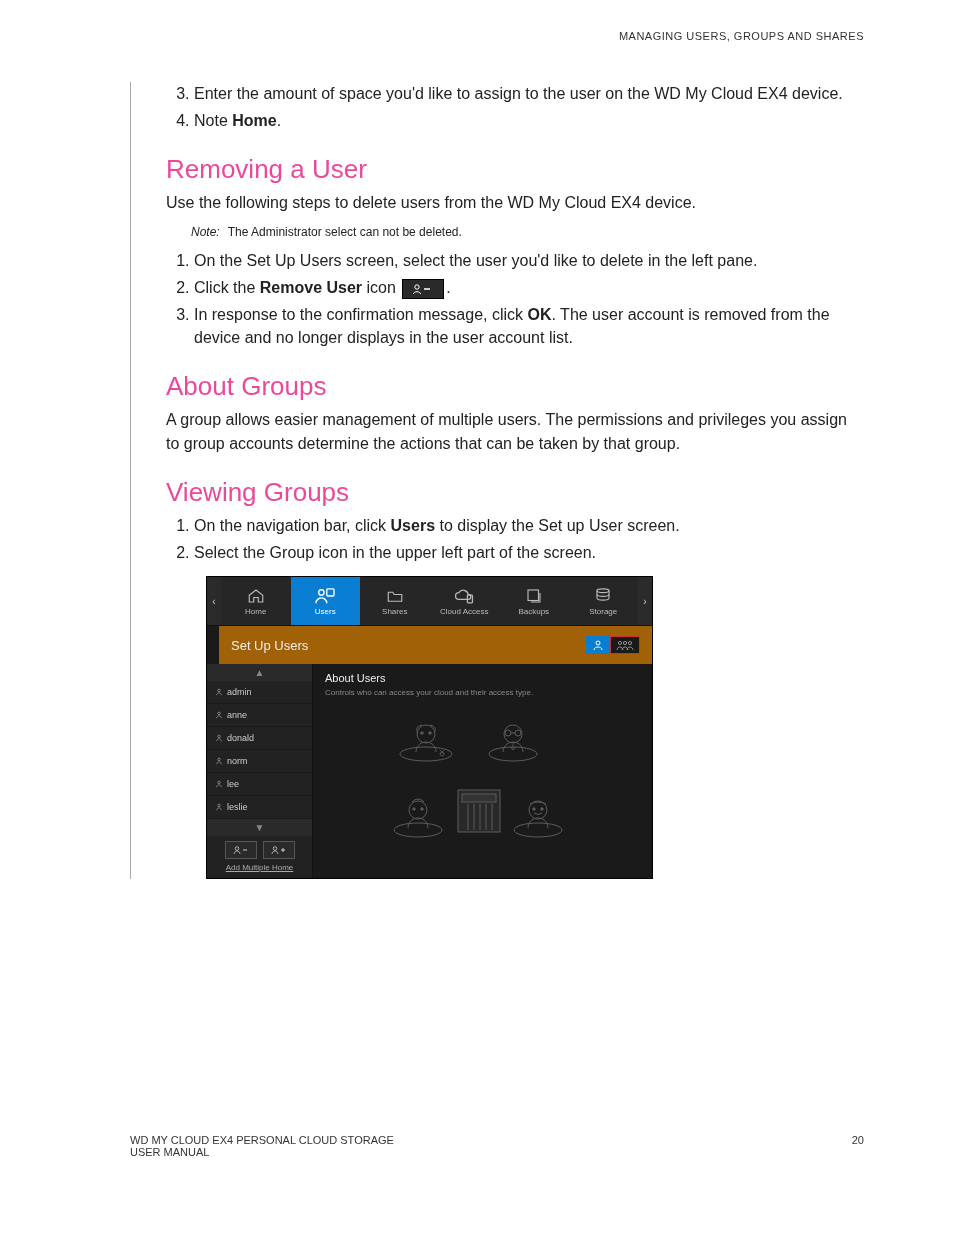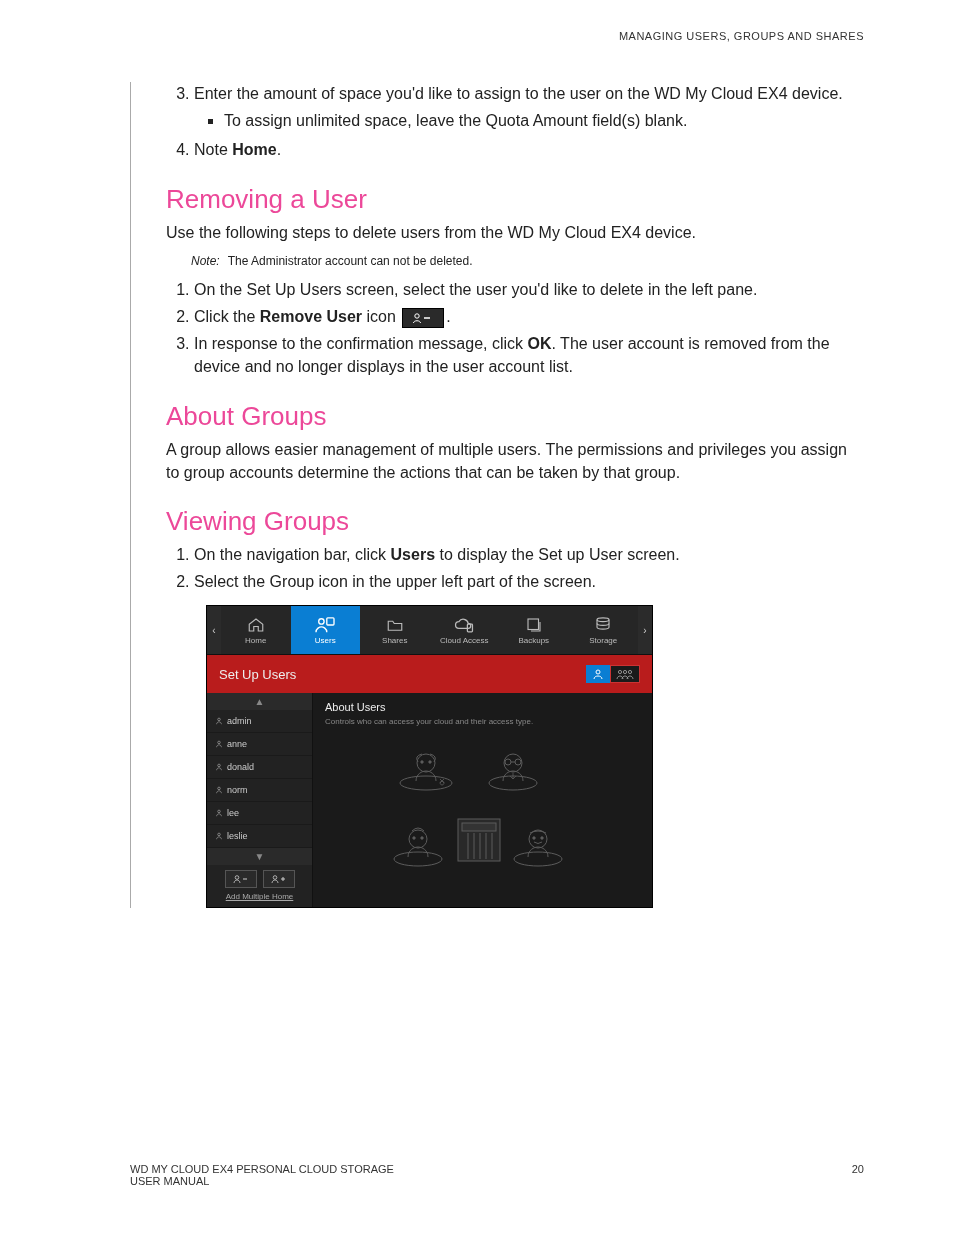--- a/index.html
+++ b/index.html
@@ -102,21 +102,22 @@
     color: #bbb;
     font-size: 8px;
   }
   .nav-item.active { background: #0a7ed3; color: #fff; }
   .nav-item svg { color: currentColor; }
   .setup-bar {
     display:flex; align-items:center; justify-content:space-between;
     padding: 10px 12px;
     font-size: 13px;
     color:#eee;
-    background:#b91c1c;
+    background:#a16207;
+    margin-left:12px;
   }
   .toggle {
     display:flex; gap:0; align-items:center;
   }
   .toggle .t1 {
     width:22px; height:16px; background:#0a7ed3;
     display:flex; align-items:center; justify-content:center;
     border:1px solid #0a7ed3;
   }
   .toggle .t2 {
@@ -177,34 +178,31 @@
 <body>
 
 <div class="page">
   <div class="header-line">MANAGING USERS, GROUPS AND SHARES</div>
 
   <div class="rule">
 
     <ol class="main" start="3">
       <li>
         <span>Enter the amount of space you'd like to assign to the user on the WD My Cloud EX4 device.</span>
-        <ul class="sub">
-          <li>To assign unlimited space, leave the Quota Amount field(s) blank.</li>
-        </ul>
       </li>
       <li>
         <span>Note </span><b>Home</b><span>.</span>
       </li>
     </ol>
 
     <h2 class="section">Removing a User</h2>
     <p class="body">Use the following steps to delete users from the WD My Cloud EX4 device.</p>
     <div class="note-row">
       <span class="note-label">Note:</span>
-      <span>The Administrator account can not be deleted.</span>
+      <span>The Administrator select can not be deleted.</span>
     </div>
     <ol class="main">
       <li>On the Set Up Users screen, select the user you'd like to delete in the left pane.</li>
       <li>
         <span>Click the </span><b>Remove User</b><span> icon </span>
         <span class="icon-chip">
           <svg width="26" height="12" viewBox="0 0 26 12">
               <circle cx="7" cy="4" r="2.2" fill="none" stroke="#fff" stroke-width="1"></circle>
               <path d="M3.5 11 C3.5 8, 10.5 8, 10.5 11" fill="none" stroke="#fff" stroke-width="1"></path>
               <line x1="14" y1="6" x2="20" y2="6" stroke="#fff" stroke-width="1.5"></line>

